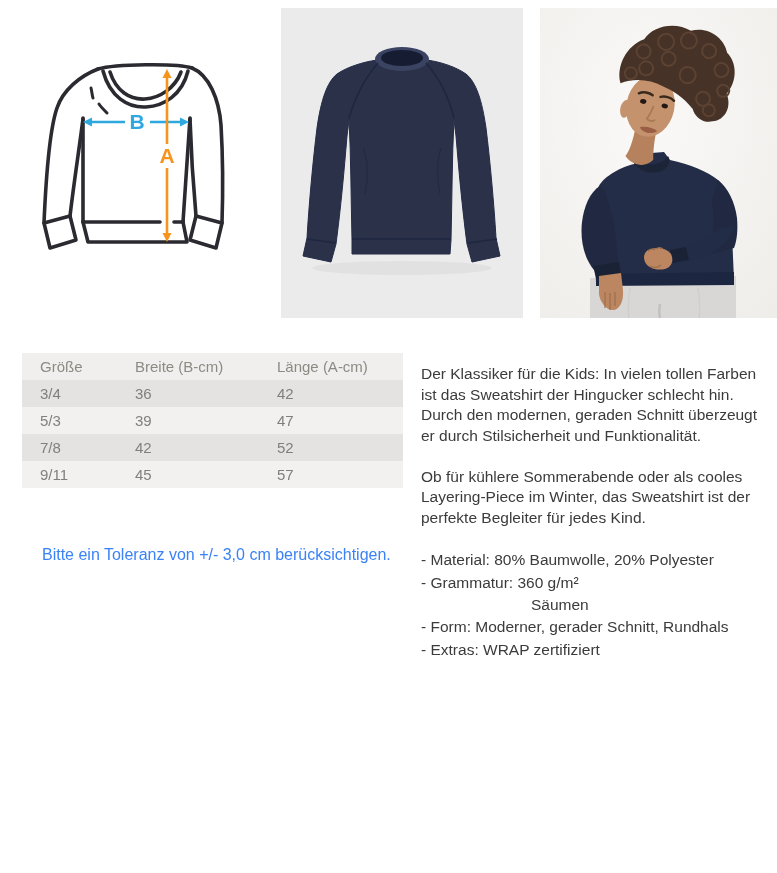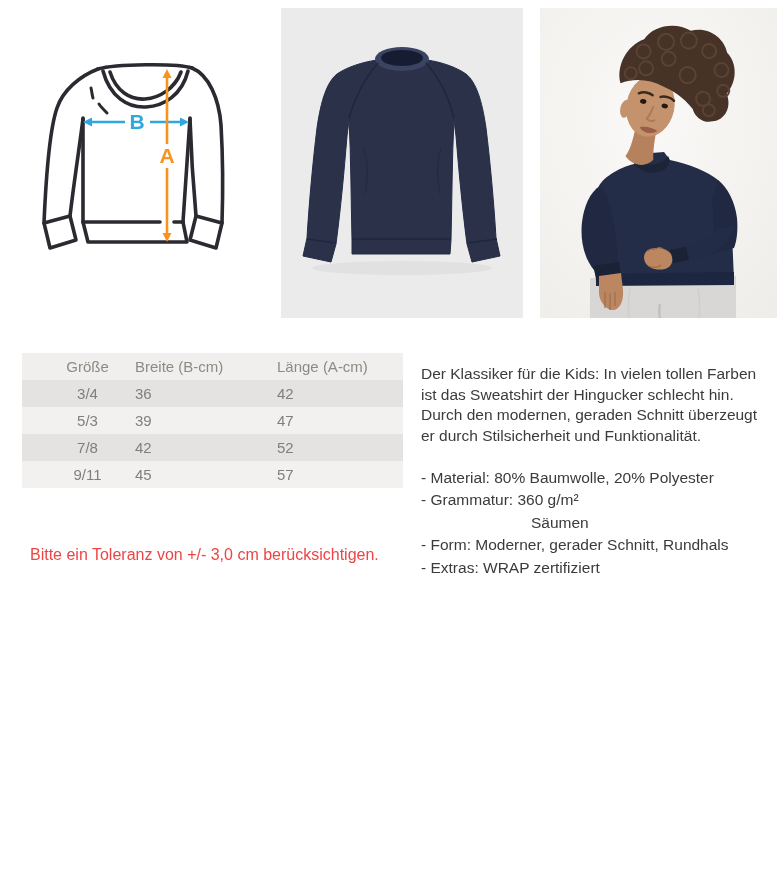--- a/index.html
+++ b/index.html
@@ -12,24 +12,24 @@
   .flat-box{position:absolute;left:281px;top:8px;width:242px;height:310px;background:#ebebeb;}
   .model-box{position:absolute;left:540px;top:8px;width:237px;height:310px;background:#f7f6f4;}
   .diagram-box svg,.flat-box svg,.model-box svg{display:block;}
   .dim-label{font-family:"Liberation Sans","DejaVu Sans",sans-serif;font-weight:bold;font-size:21px;}
   
   .table-wrap{position:absolute;left:22px;top:353px;width:381px;}
   table.size{border-collapse:collapse;width:381px;font-size:15px;table-layout:fixed;}
   table.size col.c1{width:113px;} table.size col.c2{width:142px;} table.size col.c3{width:126px;}
   table.size th{background:#f1efed;color:#8d8a85;font-weight:400;text-align:left;height:27px;padding:0;}
   table.size td{height:27px;padding:0;color:#7f7f7f;margin-top:36px;}
-  table.size th:first-child,table.size td:first-child{padding-left:18px;text-align:center;}
+  table.size th:first-child,table.size td:first-child{padding-left:18px;}
   table.size tbody tr:nth-child(odd) td{background:#e5e3e1;}
   table.size tbody tr:nth-child(even) td{background:#f2f1ef;}
-  .tolerance{position:absolute;left:30px;top:546px;font-size:16px;color:#ef4444;}
+  .tolerance{position:absolute;left:42px;top:546px;font-size:16px;color:#3b82f6;}
   
   .description{position:absolute;left:421px;top:364px;width:341px;font-size:15.5px;line-height:20.6px;color:#3b3b3b;}
   .description p{margin:0 0 20.5px 0;}
   .bullets{line-height:22.4px;}
   .bullet-line2{display:block;text-indent:110px;}
   .bullet-line2:empty{display:none;}
 </style>
 </head>
 <body>
 
@@ -217,20 +217,21 @@
           <td>57</td>
         </tr>
       </tbody>
     </table>
   </div>
 
   <div class="tolerance">Bitte ein Toleranz von +/- 3,0 cm berücksichtigen.</div>
 
   <div class="description">
     <p>Der Klassiker für die Kids: In vielen tollen Farben ist das Sweatshirt der Hingucker schlecht hin. Durch den modernen, geraden Schnitt überzeugt er durch Stilsicherheit und Funktionalität.</p>
+    <p>Ob für kühlere Sommerabende oder als cooles Layering-Piece im Winter, das Sweatshirt ist der perfekte Begleiter für jedes Kind.</p>
     <div class="bullets">
       <div>
         <span>- Material: 80% Baumwolle, 20% Polyester</span>
       </div>
       <div>
         <span>- Grammatur: 360 g/m²</span>
       </div>
       <div>
         <span class="bullet-line2">Säumen</span>
       </div>

